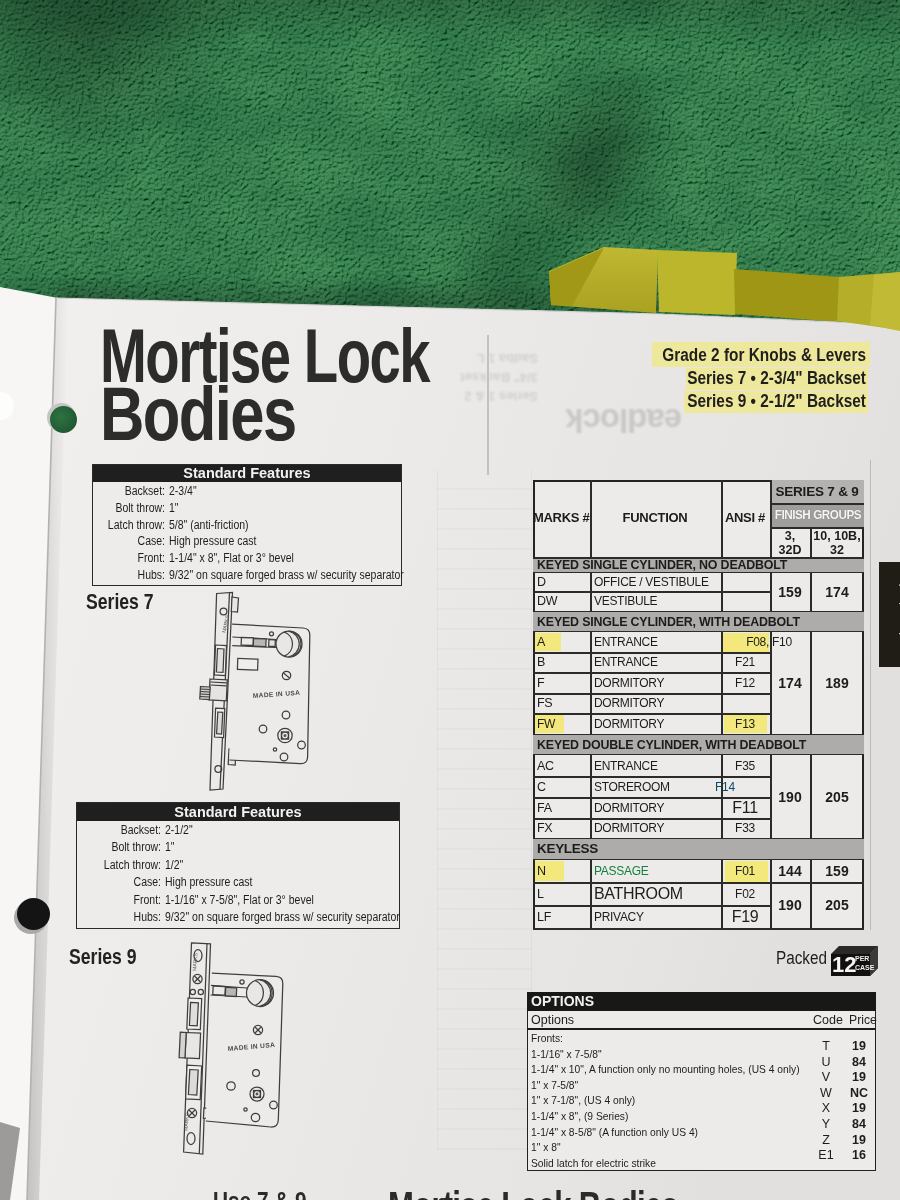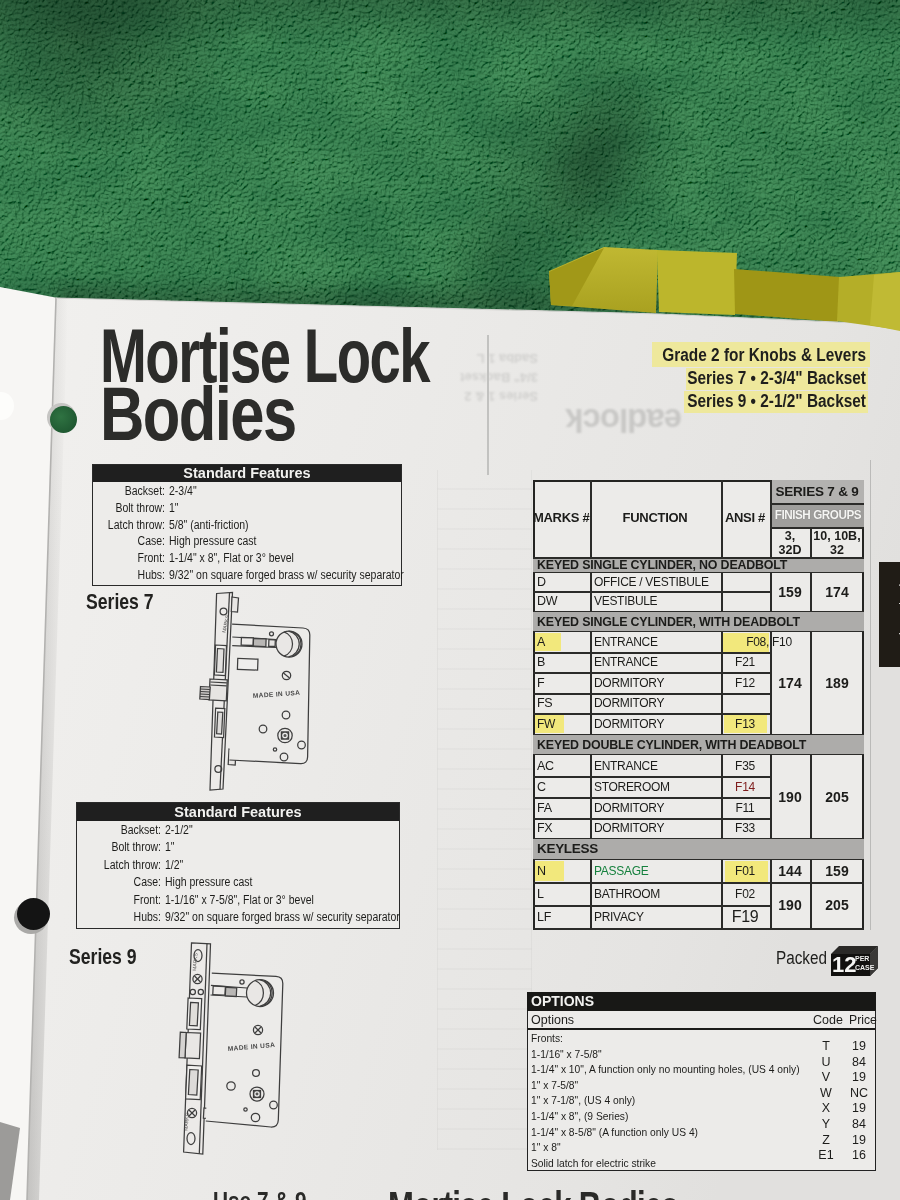--- a/index.html
+++ b/index.html
@@ -383,35 +383,35 @@
 <div style="position:absolute;top:234.5px;font-size:12px;font-weight:normal;letter-spacing:-0.3px;color:#1c1c1a;line-height:18px;white-space:nowrap;left:61px;">DORMITORY</div>
 
 <div style="position:absolute;top:234.5px;font-size:12px;font-weight:normal;letter-spacing:-0.3px;color:#1c1c1a;line-height:18px;white-space:nowrap;left:182.0px;width:60px;text-align:center;">F13</div>
 <div style="position:absolute;top:276.5px;font-size:12.5px;font-weight:normal;letter-spacing:-0.3px;color:#1c1c1a;line-height:18px;white-space:nowrap;left:4px;">AC</div>
 <div style="position:absolute;top:276.5px;font-size:12px;font-weight:normal;letter-spacing:-0.3px;color:#1c1c1a;line-height:18px;white-space:nowrap;left:61px;">ENTRANCE</div>
 
 <div style="position:absolute;top:276.5px;font-size:12px;font-weight:normal;letter-spacing:-0.3px;color:#1c1c1a;line-height:18px;white-space:nowrap;left:182.0px;width:60px;text-align:center;">F35</div>
 <div style="position:absolute;top:297.5px;font-size:12.5px;font-weight:normal;letter-spacing:-0.3px;color:#1c1c1a;line-height:18px;white-space:nowrap;left:4px;">C</div>
 <div style="position:absolute;top:297.5px;font-size:12px;font-weight:normal;letter-spacing:-0.3px;color:#1c1c1a;line-height:18px;white-space:nowrap;left:61px;">STOREROOM</div>
 
-<div style="position:absolute;top:297.5px;font-size:12px;font-weight:normal;letter-spacing:-0.3px;color:#7f1d1d;line-height:18px;white-space:nowrap;left:182.0px;width:60px;text-align:center;">F14</div>
+<div style="position:absolute;top:297.5px;font-size:12px;font-weight:normal;letter-spacing:-0.3px;color:#0c4a6e;line-height:18px;white-space:nowrap;left:182.0px;width:60px;">F14</div>
 <div style="position:absolute;top:318.5px;font-size:12.5px;font-weight:normal;letter-spacing:-0.3px;color:#1c1c1a;line-height:18px;white-space:nowrap;left:4px;">FA</div>
 <div style="position:absolute;top:318.5px;font-size:12px;font-weight:normal;letter-spacing:-0.3px;color:#1c1c1a;line-height:18px;white-space:nowrap;left:61px;">DORMITORY</div>
 
-<div style="position:absolute;top:318.5px;font-size:12px;font-weight:normal;letter-spacing:-0.3px;color:#1c1c1a;line-height:18px;white-space:nowrap;left:182.0px;width:60px;text-align:center;">F11</div>
+<div style="position:absolute;top:318.5px;font-size:16px;font-weight:normal;letter-spacing:-0.3px;color:#1c1c1a;line-height:18px;white-space:nowrap;left:182.0px;width:60px;text-align:center;">F11</div>
 <div style="position:absolute;top:339.0px;font-size:12.5px;font-weight:normal;letter-spacing:-0.3px;color:#1c1c1a;line-height:18px;white-space:nowrap;left:4px;">FX</div>
 <div style="position:absolute;top:339.0px;font-size:12px;font-weight:normal;letter-spacing:-0.3px;color:#1c1c1a;line-height:18px;white-space:nowrap;left:61px;">DORMITORY</div>
 
 <div style="position:absolute;top:339.0px;font-size:12px;font-weight:normal;letter-spacing:-0.3px;color:#1c1c1a;line-height:18px;white-space:nowrap;left:182.0px;width:60px;text-align:center;">F33</div>
 <div style="position:absolute;top:382.0px;font-size:12.5px;font-weight:normal;letter-spacing:-0.3px;color:#1c1c1a;line-height:18px;white-space:nowrap;left:4px;">N</div>
 <div style="position:absolute;top:382.0px;font-size:12px;font-weight:normal;letter-spacing:-0.3px;color:#15803d;line-height:18px;white-space:nowrap;left:61px;">PASSAGE</div>
 
 <div style="position:absolute;top:382.0px;font-size:12px;font-weight:normal;letter-spacing:-0.3px;color:#1c1c1a;line-height:18px;white-space:nowrap;left:182.0px;width:60px;text-align:center;">F01</div>
 <div style="position:absolute;top:404.5px;font-size:12.5px;font-weight:normal;letter-spacing:-0.3px;color:#1c1c1a;line-height:18px;white-space:nowrap;left:4px;">L</div>
-<div style="position:absolute;top:404.5px;font-size:12px;font-weight:normal;letter-spacing:-0.3px;color:#1c1c1a;line-height:18px;white-space:nowrap;left:61px;">BATHROOM</div>
+<div style="position:absolute;top:404.5px;font-size:16px;font-weight:normal;letter-spacing:-0.3px;color:#1c1c1a;line-height:18px;white-space:nowrap;left:61px;">BATHROOM</div>
 
 <div style="position:absolute;top:404.5px;font-size:12px;font-weight:normal;letter-spacing:-0.3px;color:#1c1c1a;line-height:18px;white-space:nowrap;left:182.0px;width:60px;text-align:center;">F02</div>
 <div style="position:absolute;top:427.5px;font-size:12.5px;font-weight:normal;letter-spacing:-0.3px;color:#1c1c1a;line-height:18px;white-space:nowrap;left:4px;">LF</div>
 <div style="position:absolute;top:427.5px;font-size:12px;font-weight:normal;letter-spacing:-0.3px;color:#1c1c1a;line-height:18px;white-space:nowrap;left:61px;">PRIVACY</div>
 
 <div style="position:absolute;top:427.5px;font-size:16px;font-weight:normal;letter-spacing:-0.3px;color:#1c1c1a;line-height:18px;white-space:nowrap;left:182.0px;width:60px;text-align:center;">F19</div>
 <div style="position:absolute;top:103px;font-size:14px;font-weight:bold;letter-spacing:0px;color:#1c1c1a;line-height:18px;white-space:nowrap;left:237.0px;width:40px;text-align:center;">159</div>
 <div style="position:absolute;top:103px;font-size:14px;font-weight:bold;letter-spacing:0px;color:#1c1c1a;line-height:18px;white-space:nowrap;left:277.0px;width:54px;text-align:center;">174</div>
 <div style="position:absolute;top:194px;font-size:14px;font-weight:bold;letter-spacing:0px;color:#1c1c1a;line-height:18px;white-space:nowrap;left:237.0px;width:40px;text-align:center;">174</div>
 <div style="position:absolute;top:194px;font-size:14px;font-weight:bold;letter-spacing:0px;color:#1c1c1a;line-height:18px;white-space:nowrap;left:277.0px;width:54px;text-align:center;">189</div>
@@ -443,21 +443,21 @@
 
   <div style="position:absolute;left:3px;top:2px;font-size:12.5px;">Options</div>
   <div style="position:absolute;left:285px;top:2px;font-size:12.5px;">Code</div>
   <div style="position:absolute;left:321px;top:2px;font-size:12.2px;">Price</div>
   <div style="position:absolute;left:0px;top:17px;width:100%;height:2.4px;background:#1b1b19;"></div>
 
   <div style="position:absolute;left:3px;top:20px;font-size:11.8px;line-height:15.6px;white-space:nowrap;transform:scaleX(0.87);transform-origin:0 0;">Fronts:<br>1-1/16" x 7-5/8"<br>1-1/4" x 10", A function only no mounting holes, (US 4 only)<br>1" x 7-5/8"<br>1" x 7-1/8", (US 4 only)<br>1-1/4" x 8", (9 Series)<br>1-1/4" x 8-5/8" (A function only US 4)<br>1" x 8"<br>Solid latch for electric strike</div>
 
   <div style="position:absolute;left:282px;top:28px;width:32px;font-size:12.5px;line-height:15.6px;text-align:center;">T<br>U<br>V<br>W<br>X<br>Y<br>Z<br>E1</div>
 
-  <div style="position:absolute;left:316px;top:28px;width:30px;font-size:12.5px;line-height:15.6px;text-align:center;">19<br>84<br>19<br>NC<br>19<br>84<br>19<br>16</div>
+  <div style="position:absolute;left:316px;top:28px;width:30px;font-size:12.5px;line-height:15.6px;text-align:center;font-weight:bold;">19<br>84<br>19<br>NC<br>19<br>84<br>19<br>16</div>
 </div>
 
 <div class="abs" style="left:870px;top:460px;width:1.3px;height:470px;background:rgba(160,160,158,0.6);"></div>
 
 <div class="abs" style="left:879px;top:562px;width:21px;height:105px;background:#201c16;"></div>
 <div class="abs" style="left:879px;top:562px;width:21px;height:105px;overflow:hidden;">
   <div style="position:absolute;left:-26px;top:48px;width:100px;transform:rotate(-90deg);color:#d6d6d4;font-size:9px;font-weight:bold;text-align:center;">Mortise Body Trim</div>
 </div>
 
 <div class="abs" style="left:388px;top:1183px;font-weight:bold;font-size:42px;color:#2a2a28;letter-spacing:-1px;transform:scaleX(0.74);transform-origin:0 0;white-space:nowrap;">Mortise Lock Bodies</div>

